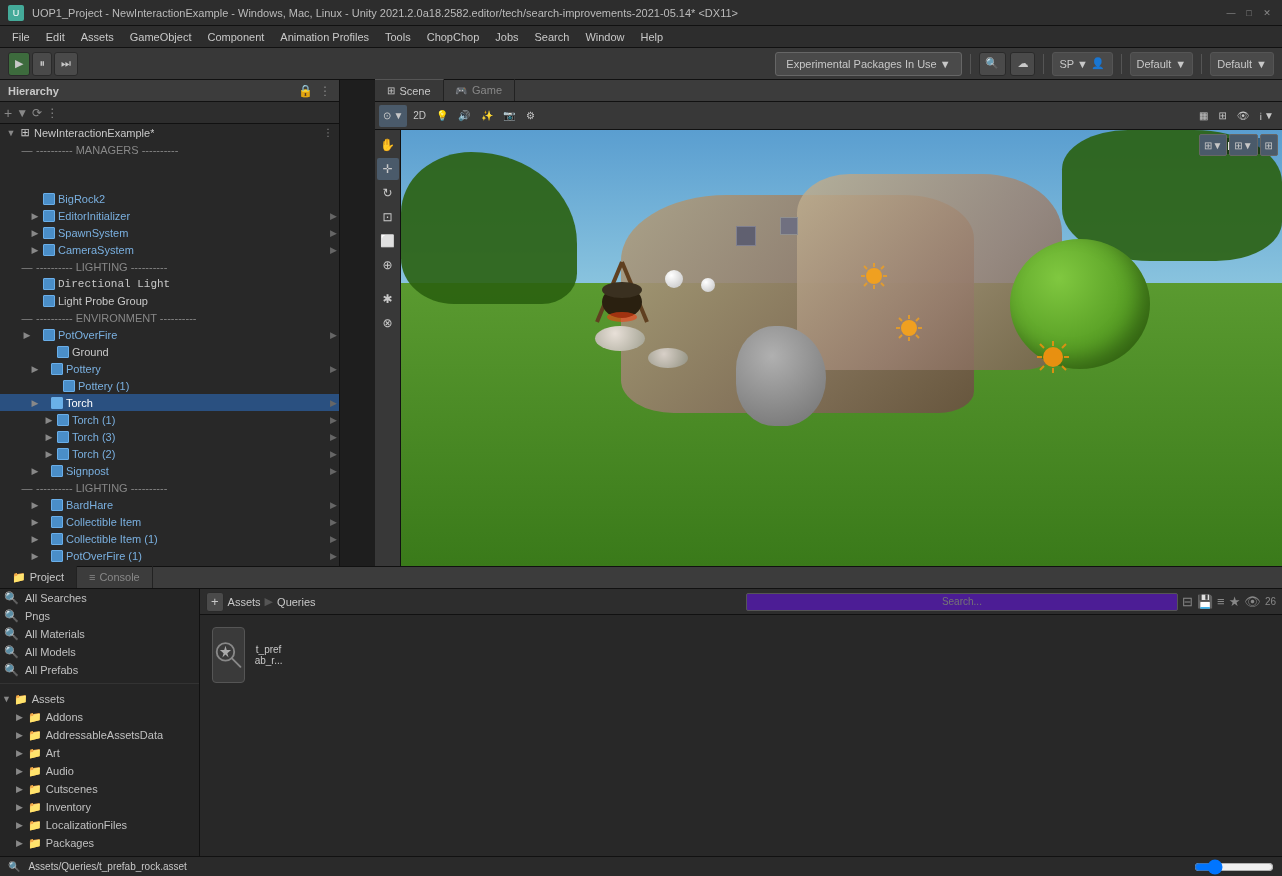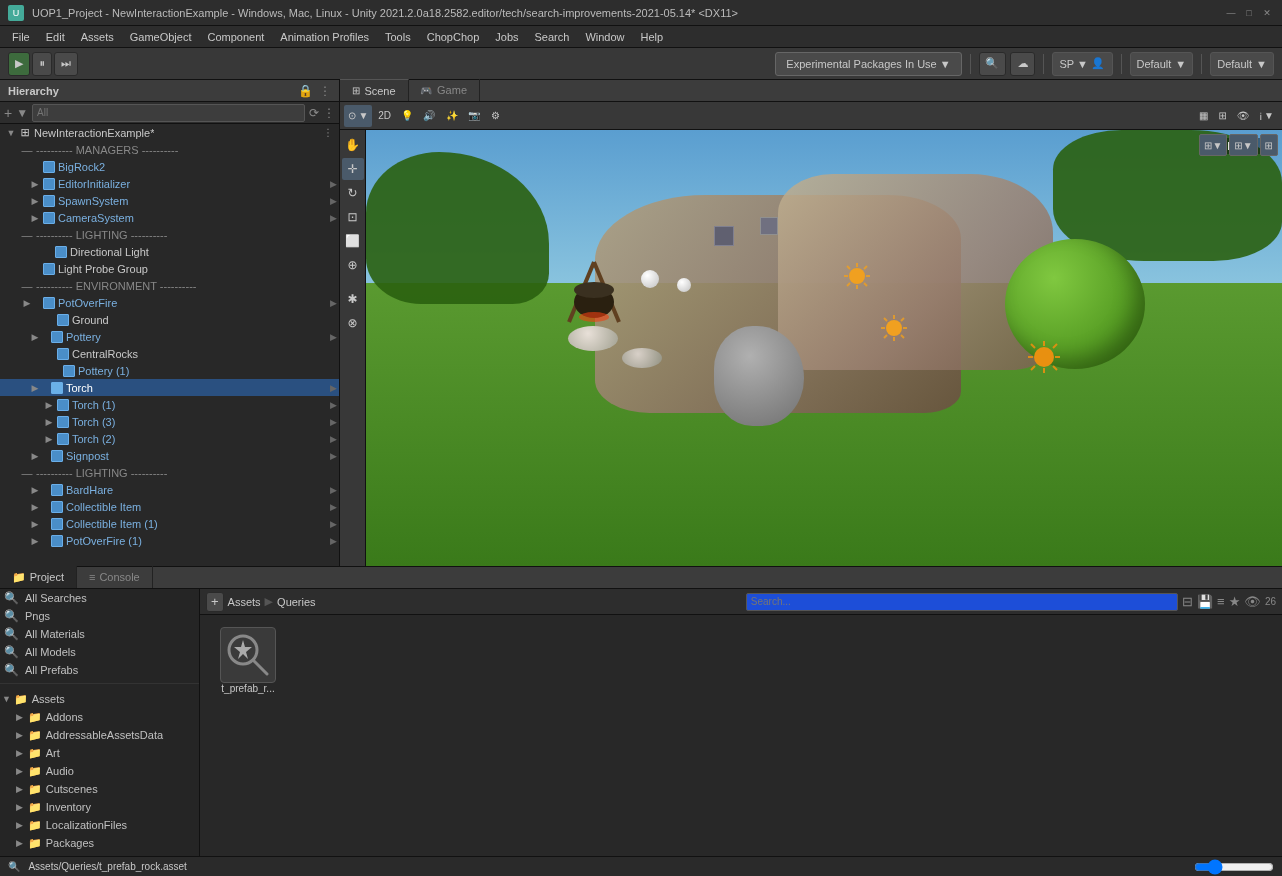--- a/index.html
+++ b/index.html
@@ -69,28 +69,28 @@
     .proj-tree-item { display: flex; align-items: center; height: 18px; padding: 0 4px; cursor: pointer; font-size: 11px; color: #c0c0c0; }
     .proj-tree-item .folder-icon { color: #e8c86a; margin-right: 4px; font-size: 11px; }
     .proj-tree-item .expand-arrow { width: 12px; color: #888; font-size: 9px; flex-shrink: 0; }
 
     
     #project-main { flex: 1; display: flex; flex-direction: column; overflow: hidden; }
     #project-toolbar { height: 26px; background: #2d2d2d; display: flex; align-items: center; padding: 0 6px; border-bottom: 1px solid #111; gap: 4px; }
     .breadcrumb { display: flex; align-items: center; gap: 4px; font-size: 11px; color: #888; }
     .breadcrumb .crumb { color: #c8c8c8; cursor: pointer; }
     .breadcrumb .sep { color: #555; }
-    .proj-search-main { flex: 1; height: 18px; background: #1d4ed8; border: 1px solid #555; border-radius: 2px; color: #c8c8c8; padding: 0 4px; font-size: 10px; outline: none; }
+    .proj-search-main { flex: 1; height: 18px; background: #4c1d95; border: 1px solid #555; border-radius: 2px; color: #c8c8c8; padding: 0 4px; font-size: 10px; outline: none; text-align: center; }
     .proj-toolbar-icons { display: flex; gap: 4px; align-items: center; }
     .proj-toolbar-icon { color: #888; cursor: pointer; font-size: 13px; }
     #project-files { flex: 1; overflow-y: auto; padding: 8px; display: flex; flex-wrap: wrap; gap: 8px; align-content: flex-start; }
     #project-files::-webkit-scrollbar { width: 6px; background: #282828; }
     #project-files::-webkit-scrollbar-thumb { background: #555; }
 
-    .file-item { width: 80px; display: flex; flex-direction: column; align-items: center; gap: 0; cursor: pointer; padding: 4px; border-radius: 3px; }
+    .file-item { width: 80px; display: flex; flex-direction: row; align-items: center; gap: 8px; cursor: pointer; padding: 4px; border-radius: 3px; }
     .file-icon { width: 56px; height: 56px; background: #3a3a3a; border: 1px solid #555; border-radius: 4px; display: flex; align-items: center; justify-content: center; overflow: hidden; }
     .query-icon { width: 50px; height: 50px; position: relative; }
     .file-label { font-size: 10px; color: #c8c8c8; text-align: center; word-break: break-all; max-width: 76px; }
 
     
     #status-bar { height: 20px; background: #2a2a2a; border-top: 1px solid #111; display: flex; align-items: center; padding: 0 8px; gap: 8px; position: absolute; bottom: 0; left: 0; width: 1282px; }
     .status-text { font-size: 10px; color: #888; }
     .status-path { font-size: 10px; color: #c8c8c8; }
     .status-right { margin-left: auto; display: flex; align-items: center; gap: 4px; }
     .status-slider { width: 80px; }
@@ -165,34 +165,33 @@
       <span>☁</span>
     </button>
   <div class="tb-sep"></div>
   <div class="layers-dropdown">SP ▼ <span>👤</span></div>
   <div class="tb-sep"></div>
   <div class="layers-dropdown"><span>Default</span> ▼</div>
   <div class="tb-sep"></div>
   <div class="layers-dropdown"><span>Default</span> ▼</div>
 </div>
 
-<div id="content-row" style="height: 486px;">
+<div id="content-row" style="height: 486px; gap: 35px;">
 
   <div id="hierarchy" style="height: 486px;">
     <div id="hierarchy-header">
       <span style="font-weight:bold; color:#c8c8c8;">Hierarchy</span>
       <div class="panel-header-icons">
         <span class="panel-icon">🔒</span>
         <span class="panel-icon">⋮</span>
       </div>
     </div>
     <div id="hierarchy-toolbar">
       <span class="panel-icon" style="font-size:14px;">+</span>
       <span class="panel-icon">▼</span>
-      <input class="hier-search" type="text" placeholder="All" style="">
       <span class="panel-icon">⟳</span>
       <span class="panel-icon">⋮</span>
     </div>
     <div class="hier-scroll">
 
       <div class="hier-item" style="padding-left:4px;">
         <span class="expand-arrow">▼</span>
         <span class="item-icon">
             <span style="color:#c8c8c8; font-size:11px;">⊞</span>
           </span>
@@ -200,21 +199,21 @@
         <span class="hier-options">⋮</span>
       </div>
 
       <div class="hier-item" style="padding-left:20px;">
         <span class="item-icon">
             <span style="font-size:11px; color:#888;">—</span>
           </span>
         <span class="item-label section-label">---------- MANAGERS ----------</span>
       </div>
 
-      <div class="hier-item" style="padding-left:28px;">
+      <div class="hier-item" style="padding-left:28px;margin-top:32px;">
         <span class="expand-arrow"></span>
         <span class="item-icon">
             <div class="cube-icon"></div>
           </span>
         <span class="item-label env-label">BigRock2</span>
       </div>
 
 
       <div class="hier-item" style="padding-left:28px;">
         <span class="expand-arrow">▶</span>
@@ -243,21 +242,21 @@
         <span class="hier-arrow-right">▶</span>
       </div>
 
       <div class="hier-item" style="padding-left:20px;">
         <span class="item-icon">
             <span style="font-size:11px; color:#888;">—</span>
           </span>
         <span class="item-label section-label">---------- LIGHTING ----------</span>
       </div>
 
-      <div class="hier-item" style="padding-left:40px;">
+      <div class="hier-item" style="padding-left:28px;font-family:Liberation Mono, monospace;">
         <span class="expand-arrow"></span>
         <span class="item-icon">
             <div class="cube-icon"></div>
           </span>
         <span class="item-label">Directional Light</span>
       </div>
 
       <div class="hier-item" style="padding-left:28px;">
         <span class="expand-arrow"></span>
         <span class="item-icon">
@@ -294,27 +293,20 @@
       <div class="hier-item" style="padding-left:28px;">
         <span class="expand-arrow">▶</span>
         <span style="width:8px;"></span>
         <span class="item-icon">
             <div class="cube-icon"></div>
           </span>
         <span class="item-label env-label">Pottery</span>
         <span class="hier-arrow-right">▶</span>
       </div>
 
-      <div class="hier-item" style="padding-left:42px;">
-        <span class="expand-arrow"></span>
-        <span class="item-icon">
-            <div class="cube-icon"></div>
-          </span>
-        <span class="item-label">CentralRocks</span>
-      </div>
 
       <div class="hier-item" style="padding-left:48px;">
         <span class="expand-arrow"></span>
         <span class="item-icon">
             <div class="cube-icon"></div>
           </span>
         <span class="item-label env-label">Pottery (1)</span>
       </div>
 
       <div class="hier-item selected" style="padding-left:28px;">

